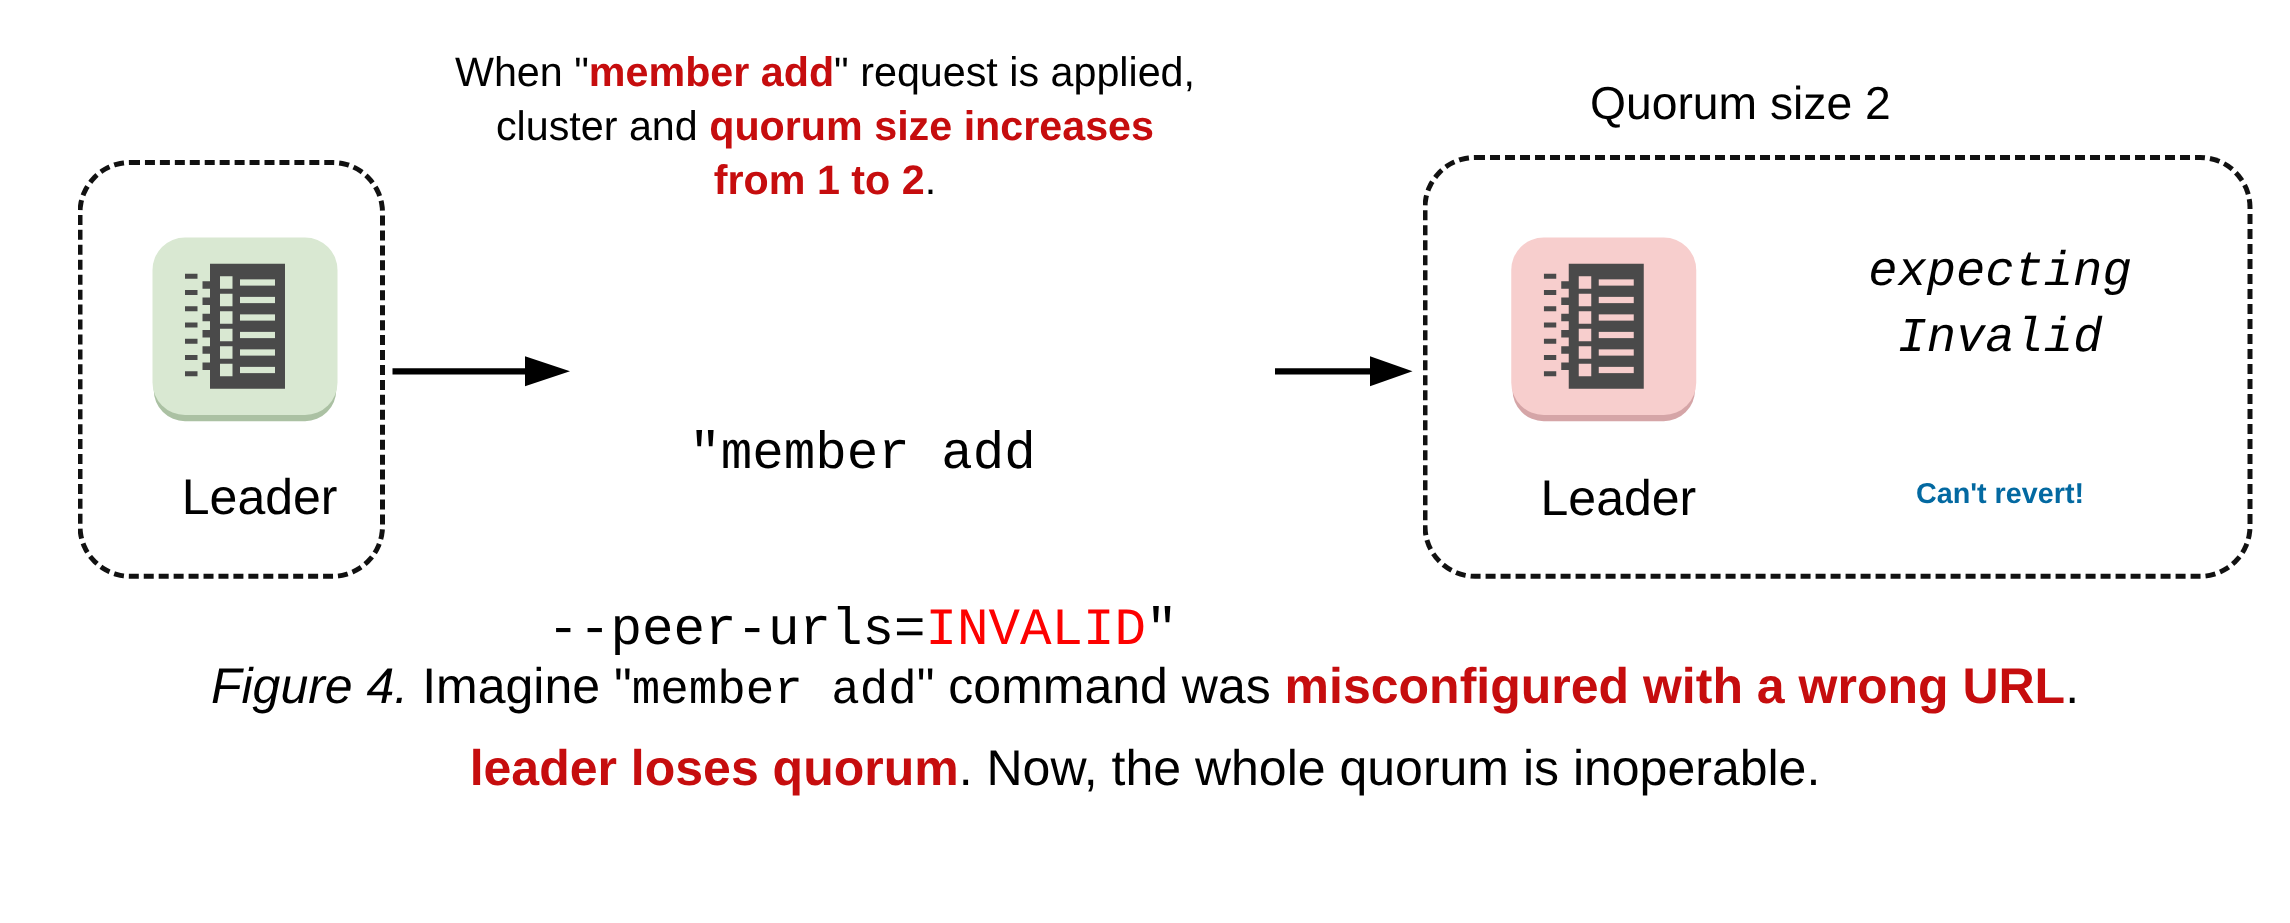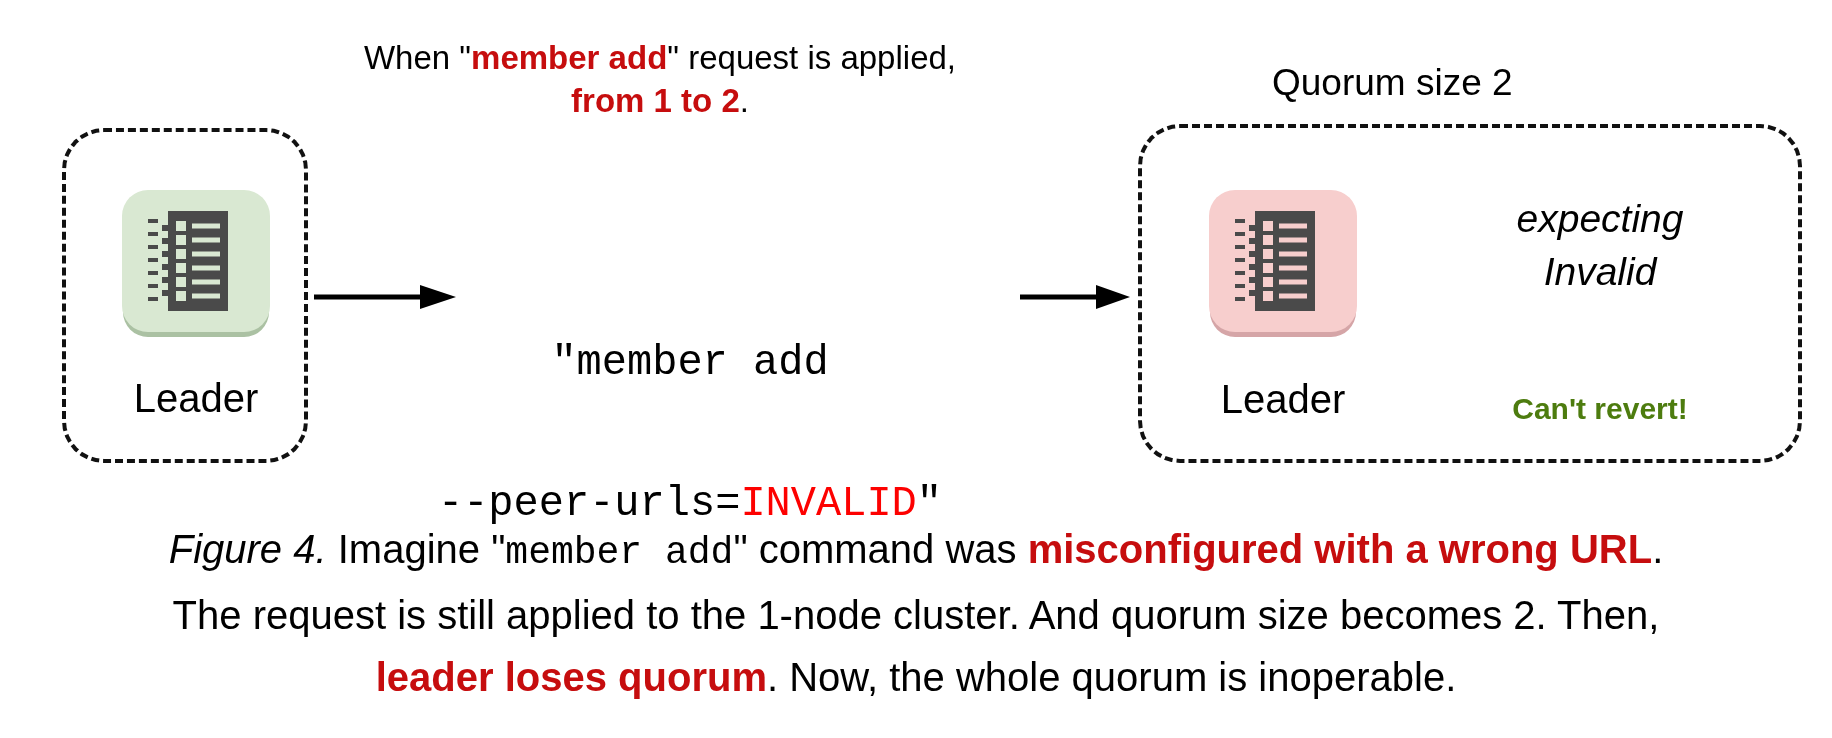--- a/index.html
+++ b/index.html
@@ -21,21 +21,21 @@
   .node-tile {
     position:absolute; width:148px; height:142px; border-radius:26px;
     display:flex; align-items:center; justify-content:center;
   }
   .tile-green { background:#d9e8d2; color:#d9e8d2; box-shadow:0 6px 0 -1px #abc1a3; }
   .tile-pink  { background:#f7cecd; color:#f7cecd; box-shadow:0 6px 0 -1px #d5a5a7; }
   .tile-pos-left  { left:56px; top:58px; }
   .tile-pos-right { left:67px; top:62px; }
   .glyph-dark { fill:#4a4a4a; }
 
-  .node-label { position:absolute; width:148px; text-align:center; font-size:40px; }
+  .node-label { position:absolute; width:148px; text-align:right; font-size:40px; }
   .label-pos-left  { left:56px; top:244px; }
   .label-pos-right { left:67px; top:249px; }
 
   
   .arrow { position:absolute; height:40px; }
   .arrow-1 { left:312px;  top:277px; width:146px; }
   .arrow-2 { left:1018px; top:277px; width:114px; }
 
   
   .annotation {
@@ -48,25 +48,25 @@
   .command {
     position:absolute; left:400px; top:246px; width:580px; text-align:center;
     font-family:"Liberation Mono", monospace; font-size:42px; line-height:47px;
     white-space:pre;
   }
   .red-bright { color:#fd0100; }
 
   
   .expecting {
     position:absolute; left:1440px; top:192px; width:320px; text-align:center;
-    font-size:39px; font-style:italic; line-height:53px;
+    font-size:39px; font-style:italic; line-height:53px;font-family:Liberation Mono, monospace;
   }
   .warning {
-    position:absolute; left:1440px; top:392px; width:320px; text-align:center;
-    font-size:30px; font-weight:bold; color:#4d7c0f; white-space:nowrap;
+    position:absolute; left:1440px; top:381px; width:320px; text-align:center;
+    font-size:23px; font-weight:bold; color:#0369a1; white-space:nowrap;
   }
 
   
   .caption {
     position:absolute; left:0; top:518px; width:1832px; text-align:center;
     font-size:40px; line-height:62px;
   }
   .caption .fig  { font-style:italic; }
   .caption .code { font-family:"Liberation Mono", monospace; font-size:38px; }
 </style>
@@ -113,20 +113,21 @@
     <div class="node-label label-pos-left">Leader</div>
   </div>
 
   <svg class="arrow arrow-1" viewBox="0 0 146 40">
     <line x1="2" y1="20" x2="112" y2="20" stroke="#000" stroke-width="5"></line>
     <polygon points="108,8 144,20 108,32" fill="#000"></polygon>
   </svg>
 
   <div class="annotation">
     <div><span>When "</span><span class="red-strong">member add</span><span>" request is applied,</span></div>
+    <div><span>cluster and </span><span class="red-strong">quorum size increases</span></div>
     <div><span class="red-strong">from 1 to 2</span><span>.</span></div>
   </div>
 
   <div class="command">
     <div>"member add</div>
     <div><span>--peer-urls=</span><span class="red-bright">INVALID</span><span>"</span></div>
   </div>
 
   <svg class="arrow arrow-2" viewBox="0 0 114 40">
     <line x1="2" y1="20" x2="82" y2="20" stroke="#000" stroke-width="5"></line>
@@ -173,17 +174,16 @@
   </div>
 
   <div class="expecting">
     <div>expecting</div>
     <div>Invalid</div>
   </div>
   <div class="warning">Can't revert!</div>
 
   <div class="caption">
     <div><span class="fig">Figure 4.</span><span> Imagine "</span><span class="code">member add</span><span>" command was </span><span class="red-strong">misconfigured with a wrong URL</span><span>.</span></div>
-    <div>The request is still applied to the 1-node cluster. And quorum size becomes 2. Then,</div>
     <div><span class="red-strong">leader loses quorum</span><span>. Now, the whole quorum is inoperable.</span></div>
   </div>
 
 </div>
 
 </body></html>

